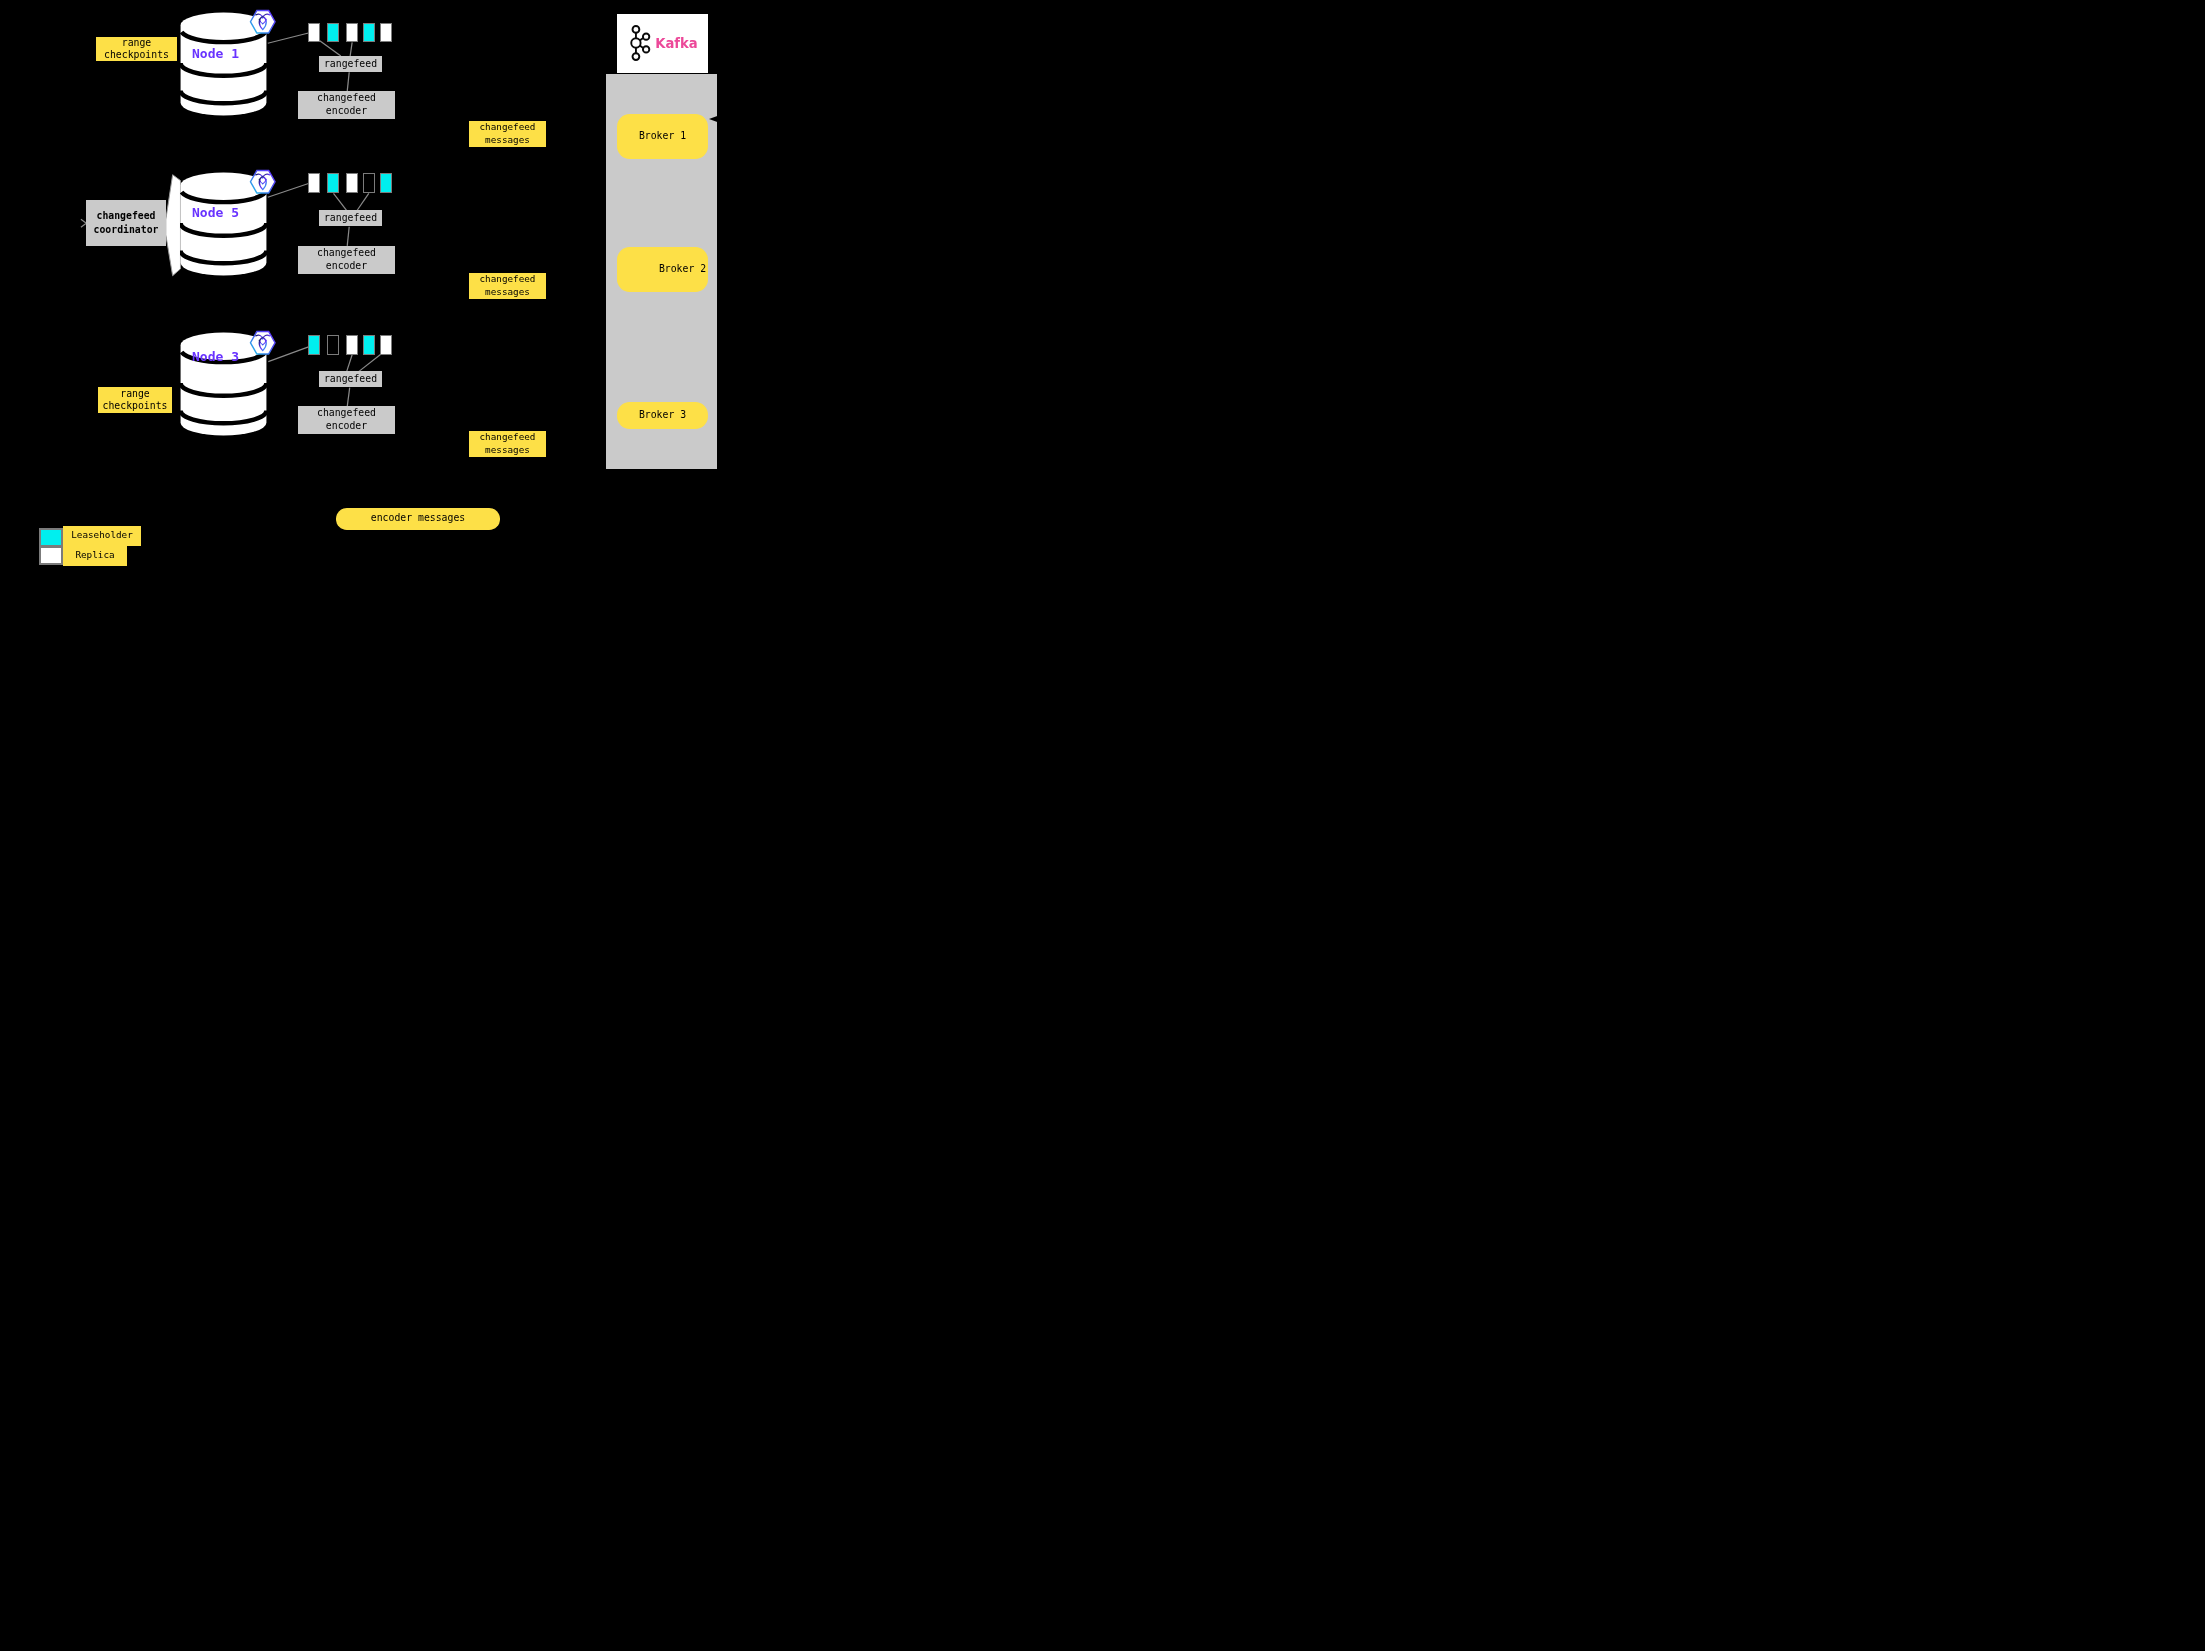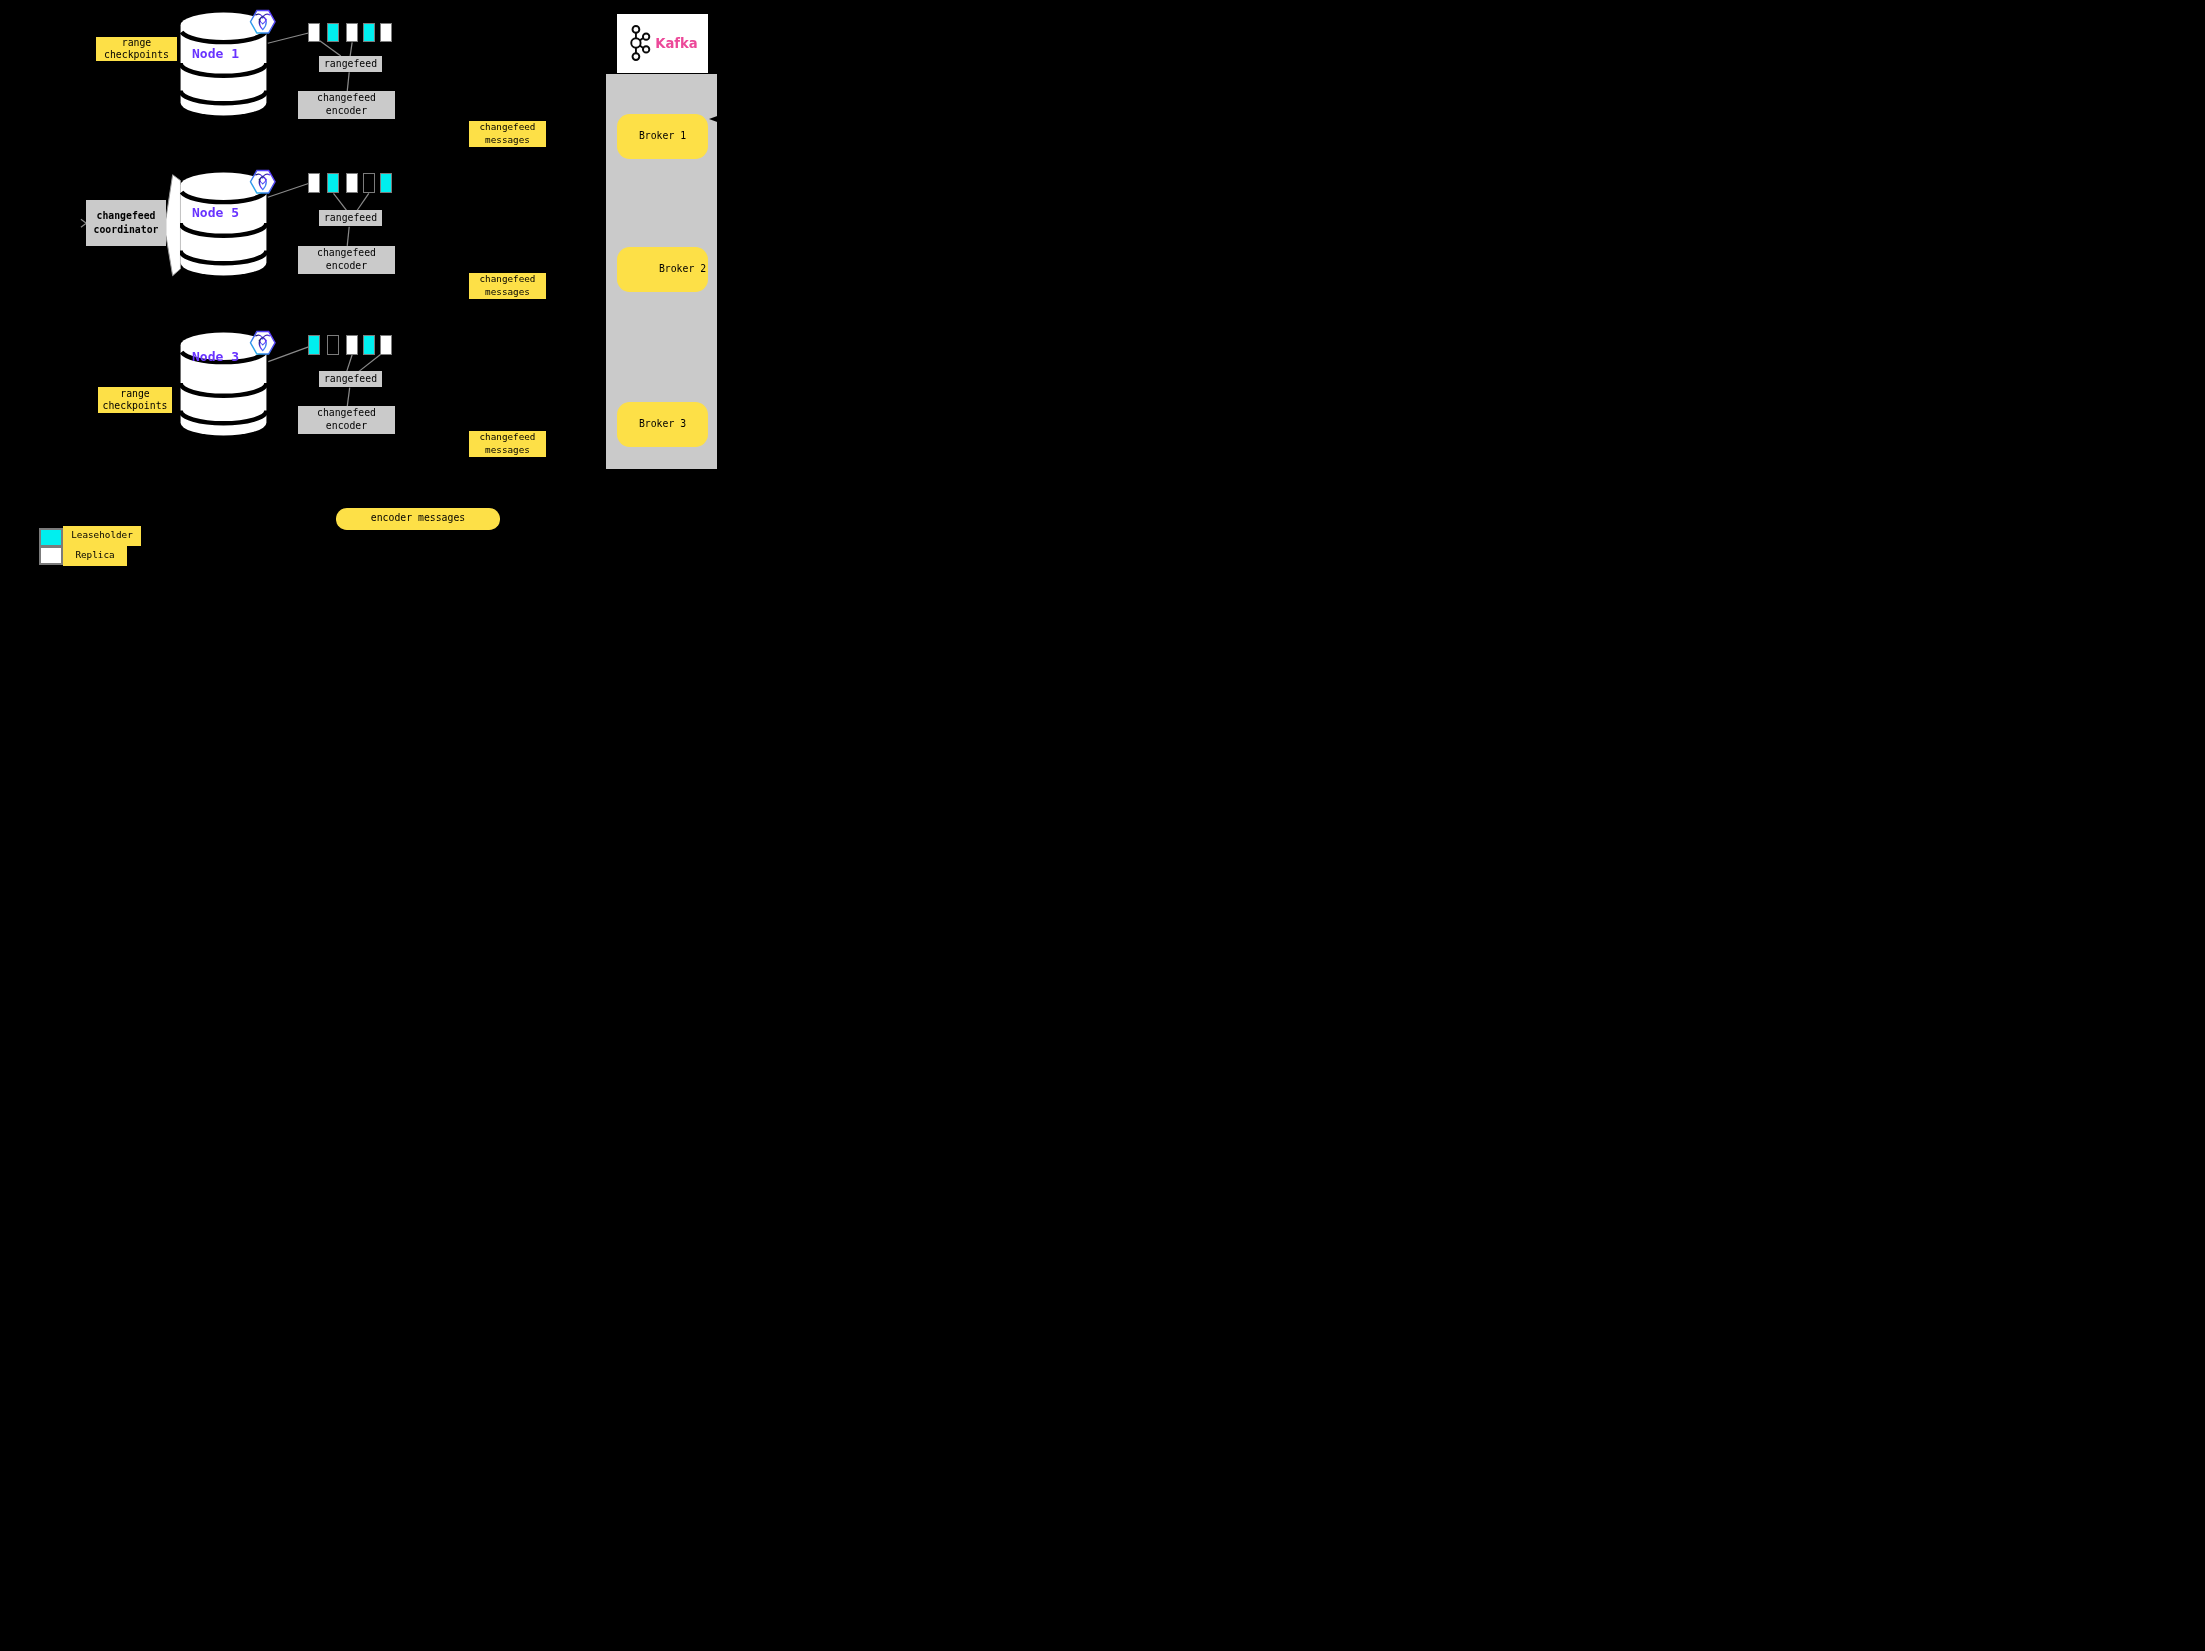--- a/index.html
+++ b/index.html
@@ -229,21 +229,21 @@
   </div>
 
   <div class="kafka-panel" style="left:606px;top:74px;width:111px;height:395px;"></div>
 
   <div class="box white broker" style="left:617px;top:114px;width:91px;height:45px;">
     <span>Broker 1</span>
   </div>
   <div class="box white broker" style="left:617px;top:247px;width:91px;height:45px;padding-left:40px;">
     <span>Broker 2</span>
   </div>
-  <div class="box white broker" style="left:617px;top:402px;width:91px;height:45px;">
+  <div class="box white broker" style="left:617px;top:402px;width:91px;height:27px;">
     <span>Broker 3</span>
   </div>
 
   <div class="arrowhead" style="left:709px;top:115px;"></div>
 
   <div class="box white pill" style="left:336px;top:508px;width:164px;height:21.6px;">
     <span>encoder messages</span>
   </div>
 
   <div class="sw" style="left:39px;top:528px;background:var(--leaseholder,#00efef);"></div>

